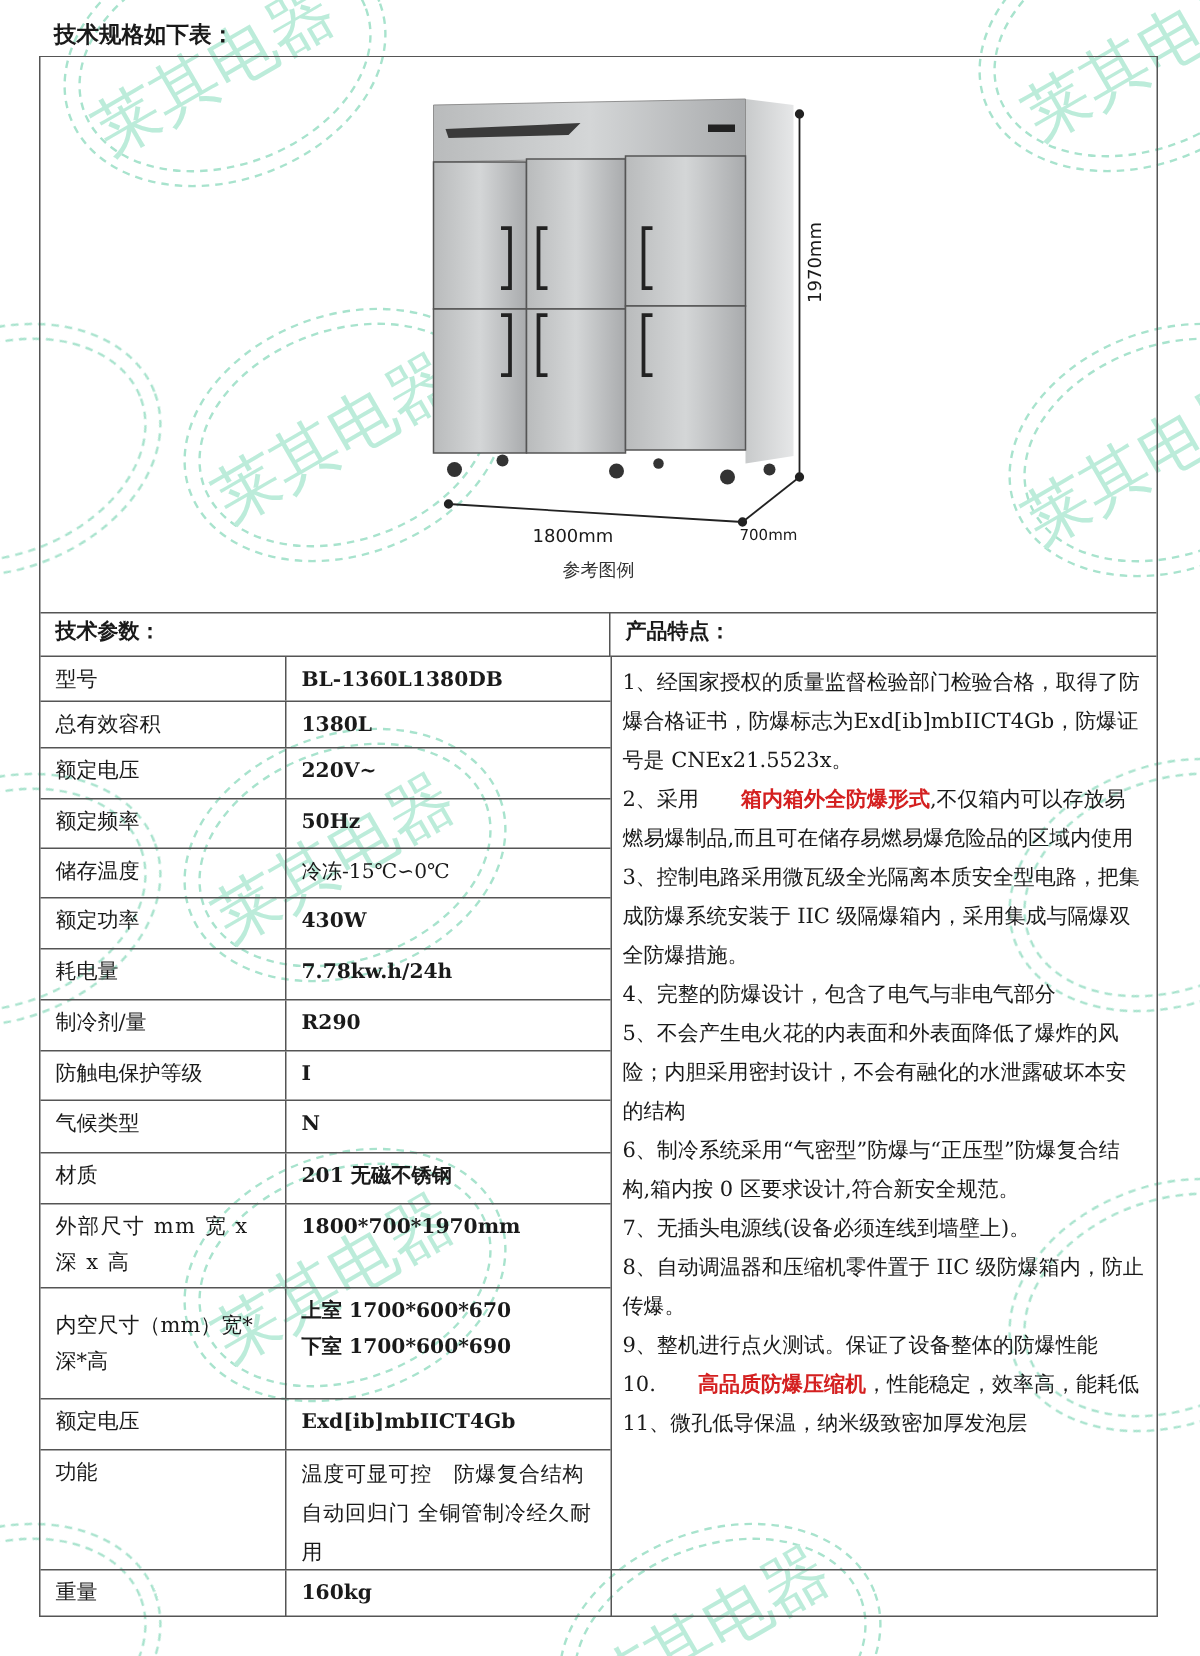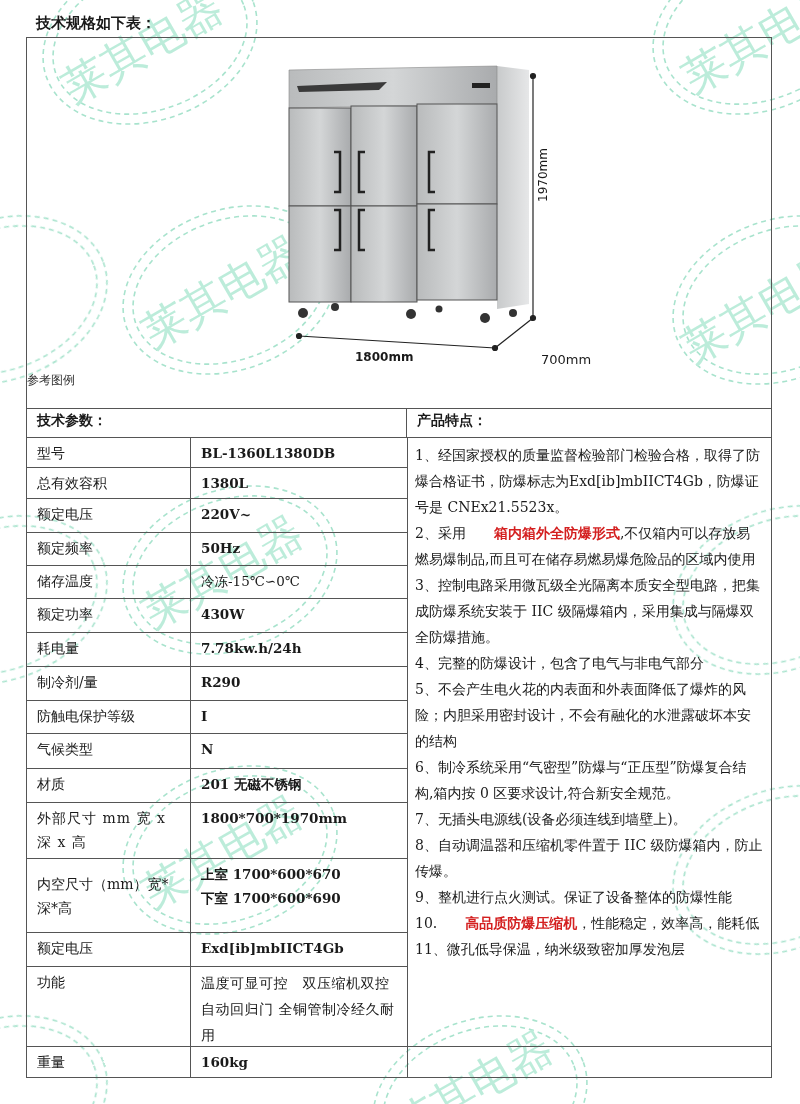--- a/index.html
+++ b/index.html
@@ -14,21 +14,21 @@
     position:absolute; left:36px; top:14px; font-size:15px; font-weight:bold; z-index:2;
     font-family:"DejaVu Serif","Liberation Serif",serif;
     text-align:right;
   }
   .frame {
     position:absolute; left:26px; top:37px; width:746px; height:1041px;
     border:1px solid #555; box-sizing:border-box; z-index:2;
   }
   .img-section { position:absolute; left:0; top:0; width:744px; height:370px; border-bottom:1px solid #555; }
   .fridge-wrap { position:absolute; left:240px; top:18px; width:290px; height:300px; }
-  .caption { position:absolute; left:0; width:744px; top:334px; text-align:left; font-size:12px;
+  .caption { position:absolute; left:0; width:744px; top:334px; text-align:center; font-size:12px;
     font-family:"DejaVu Sans","Liberation Sans",sans-serif; color:#333; }
   .hdr { position:absolute; top:370px; height:30px; box-sizing:border-box; font-size:14px; font-weight:bold;
     padding:4px 10px; border-bottom:1px solid #555; }
   .hdr-left { left:0; width:380px; border-right:1px solid #555; }
   .hdr-right { left:380px; width:364px; }
   .spec-table { position:absolute; left:0; top:400px; width:380px; border-right:1px solid #555; }
   .row { display:flex; border-bottom:1px solid #555; box-sizing:border-box; }
   .row:last-child { border-bottom:none; }
   .lab { width:164px; border-right:1px solid #555; padding:3px 10px; box-sizing:border-box; font-size:14px; line-height:24px; }
   .val { flex:1; padding:3px 10px; box-sizing:border-box; font-size:13.5px; font-weight:bold; line-height:24px; }
@@ -142,22 +142,22 @@
           <line x1="32" y1="280" x2="228" y2="292"></line>
           <circle cx="32" cy="280" r="2.5"></circle>
           <circle cx="228" cy="292" r="2.5"></circle>
           <line x1="228" y1="292" x2="266" y2="262"></line>
           <circle cx="266" cy="262" r="2.5"></circle>
           <line x1="266" y1="20" x2="266" y2="262"></line>
           <circle cx="266" cy="20" r="2.5"></circle>
         </g>
       </svg>
       <div style="position:absolute; left:246px; top:112px; transform:rotate(-90deg); transform-origin:center; font-family:'DejaVu Sans',sans-serif; font-size:12px; width:60px; text-align:center;">1970mm</div>
-      <div style="position:absolute; left:88px; top:294px; font-family:'DejaVu Sans',sans-serif; font-size:12px;font-weight:bold;">1800mm</div>
-      <div style="position:absolute; left:226px; top:296px; font-family:'DejaVu Sans',sans-serif; font-size:13px;margin-left:48px;">700mm</div>
+      <div style="position:absolute; left:88px; top:294px; font-family:'DejaVu Sans',sans-serif; font-size:12px;">1800mm</div>
+      <div style="position:absolute; left:226px; top:296px; font-family:'DejaVu Sans',sans-serif; font-size:10px;">700mm</div>
     </div>
     <div class="caption">参考图例</div>
   </div>
 
   <div class="hdr hdr-right">产品特点：</div>
   <div class="hdr hdr-left">技术参数：</div>
 
   <div class="spec-table">
     <div class="row" style="height:30px">
       <div class="lab">型号</div>
@@ -213,21 +213,21 @@
         <div>上室 1700*600*670</div>
         <div>下室 1700*600*690</div>
       </div>
     </div>
     <div class="row" style="height:34px">
       <div class="lab">额定电压</div>
       <div class="val">Exd[ib]mbIICT4Gb</div>
     </div>
     <div class="row" style="height:80px">
       <div class="lab">功能</div>
-      <div class="val func">温度可显可控　双压缩机双控 自动回归门 全铜管制冷经久耐用</div>
+      <div class="val func">温度可显可控　防爆复合结构 自动回归门 全铜管制冷经久耐用</div>
     </div>
     <div class="row" style="height:31px">
       <div class="lab">重量</div>
       <div class="val">160kg</div>
     </div>
   </div>
 
   <div class="feat-cell">
     <p>1、经国家授权的质量监督检验部门检验合格，取得了防爆合格证书，防爆标志为Exd[ib]mbIICT4Gb，防爆证号是 CNEx21.5523x。</p>
     <p><span>2、采用</span><span class="red">箱内箱外全防爆形式</span><span>,不仅箱内可以存放易燃易爆制品,而且可在储存易燃易爆危险品的区域内使用</span></p>

